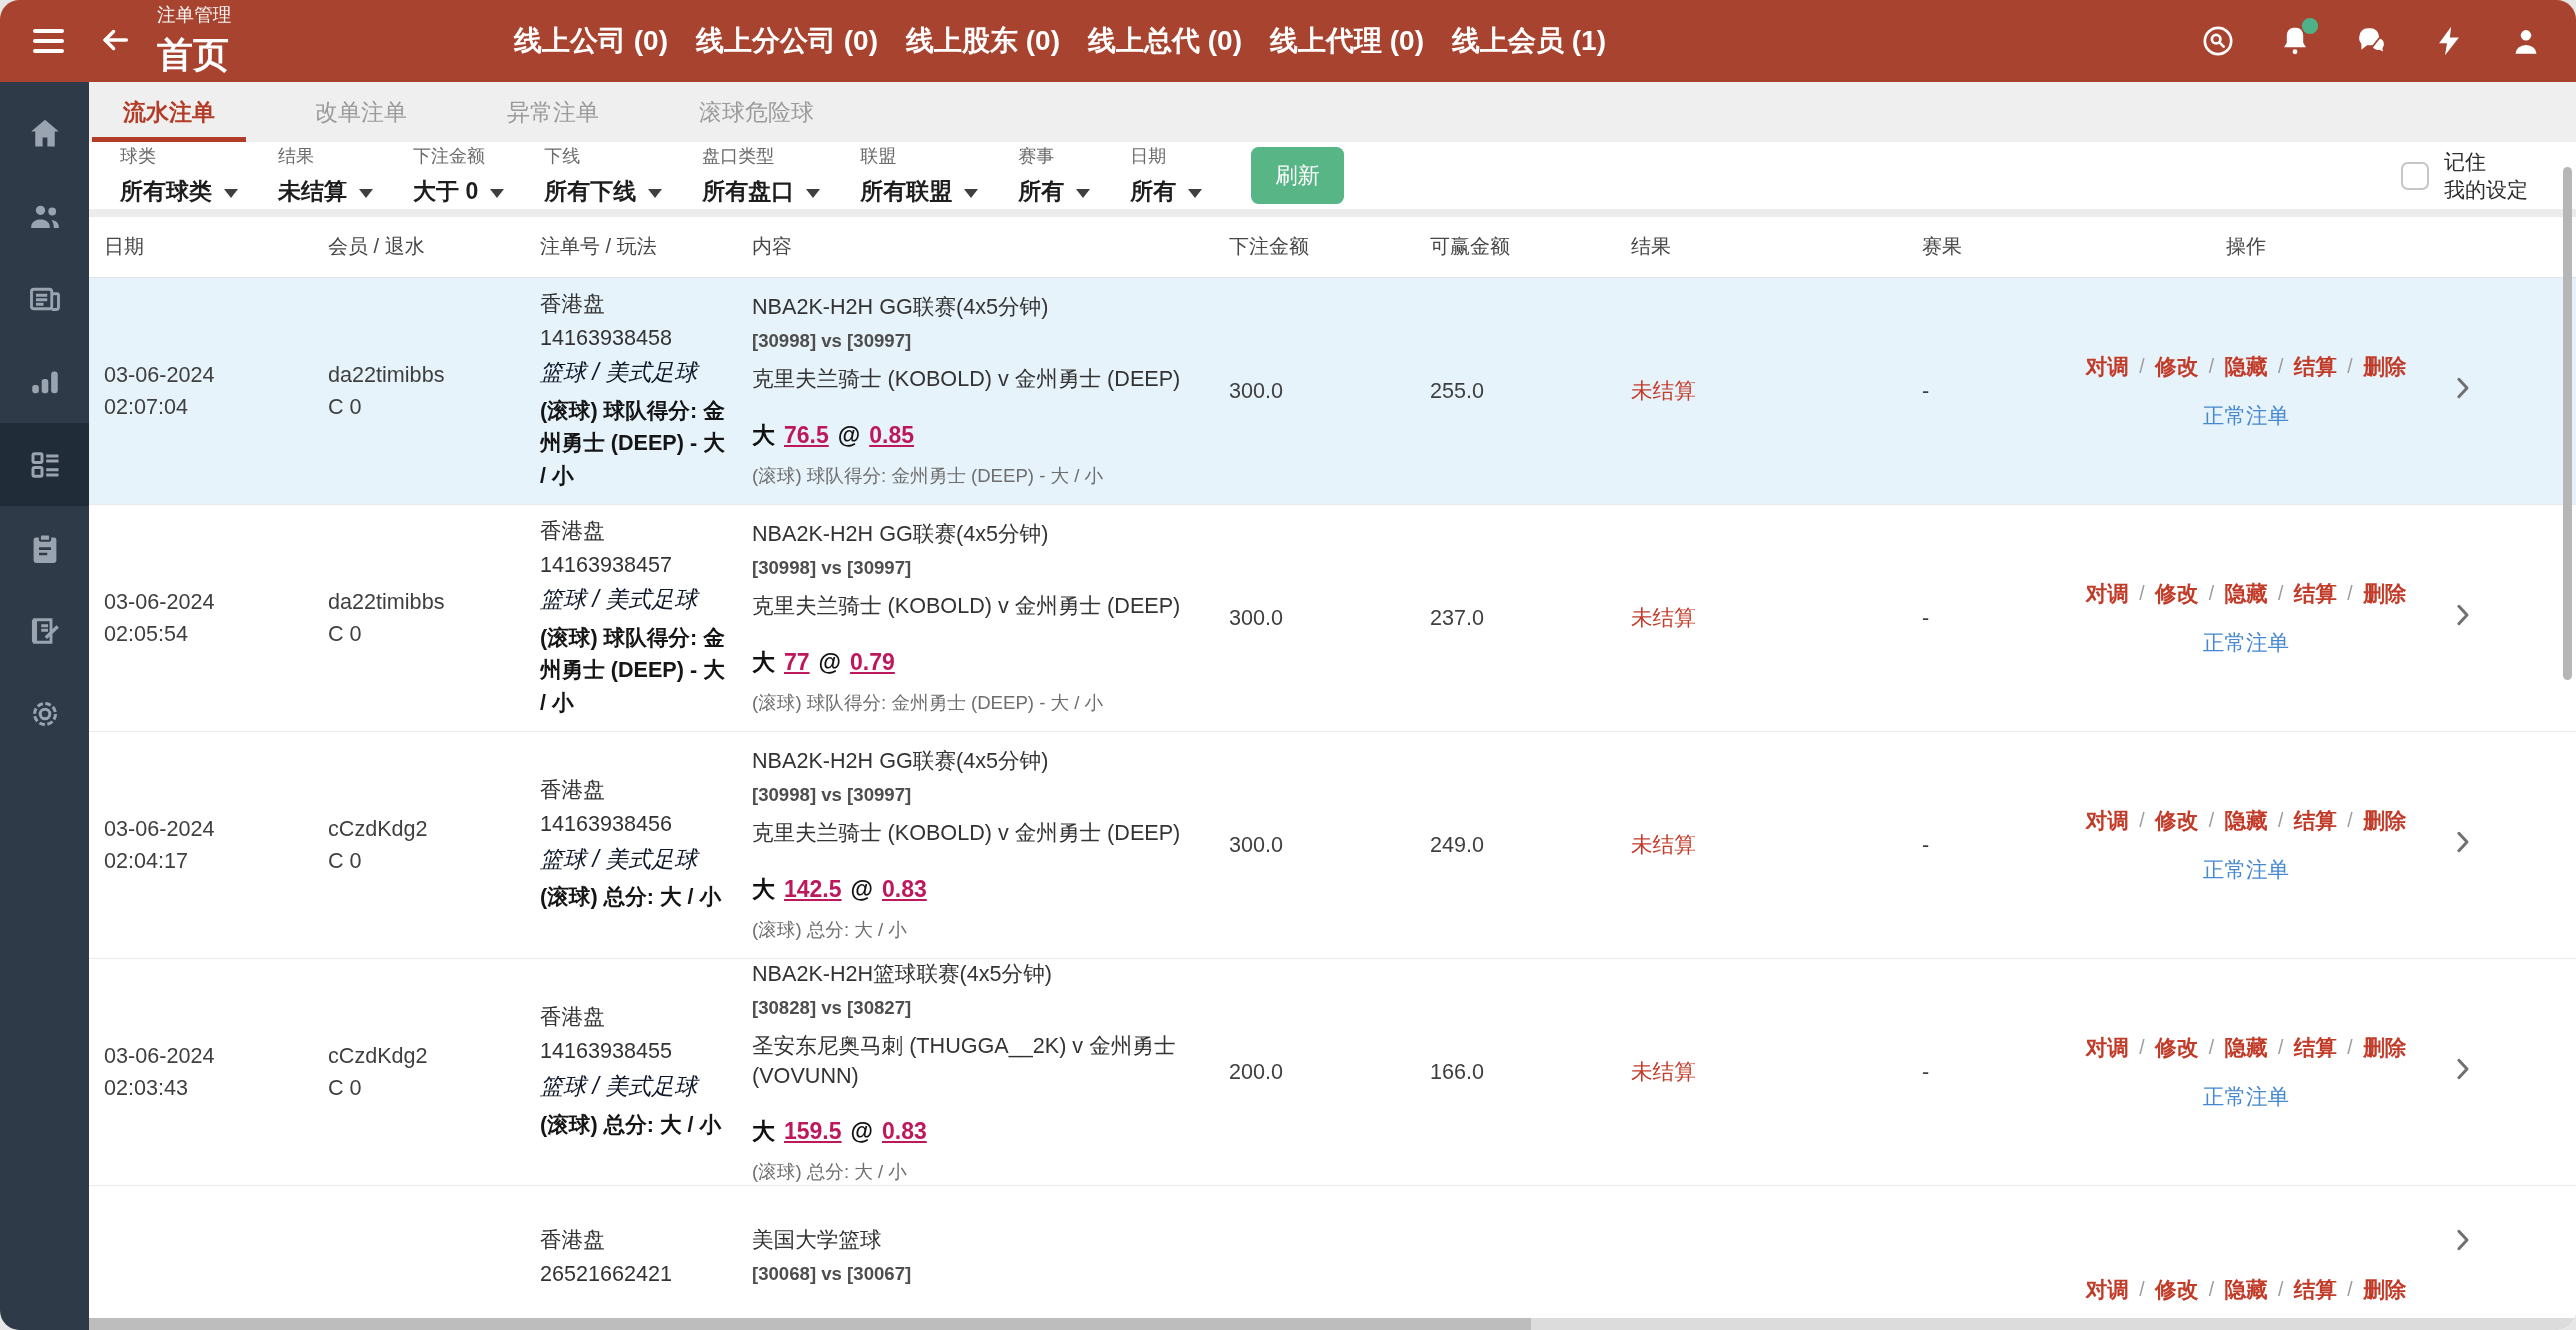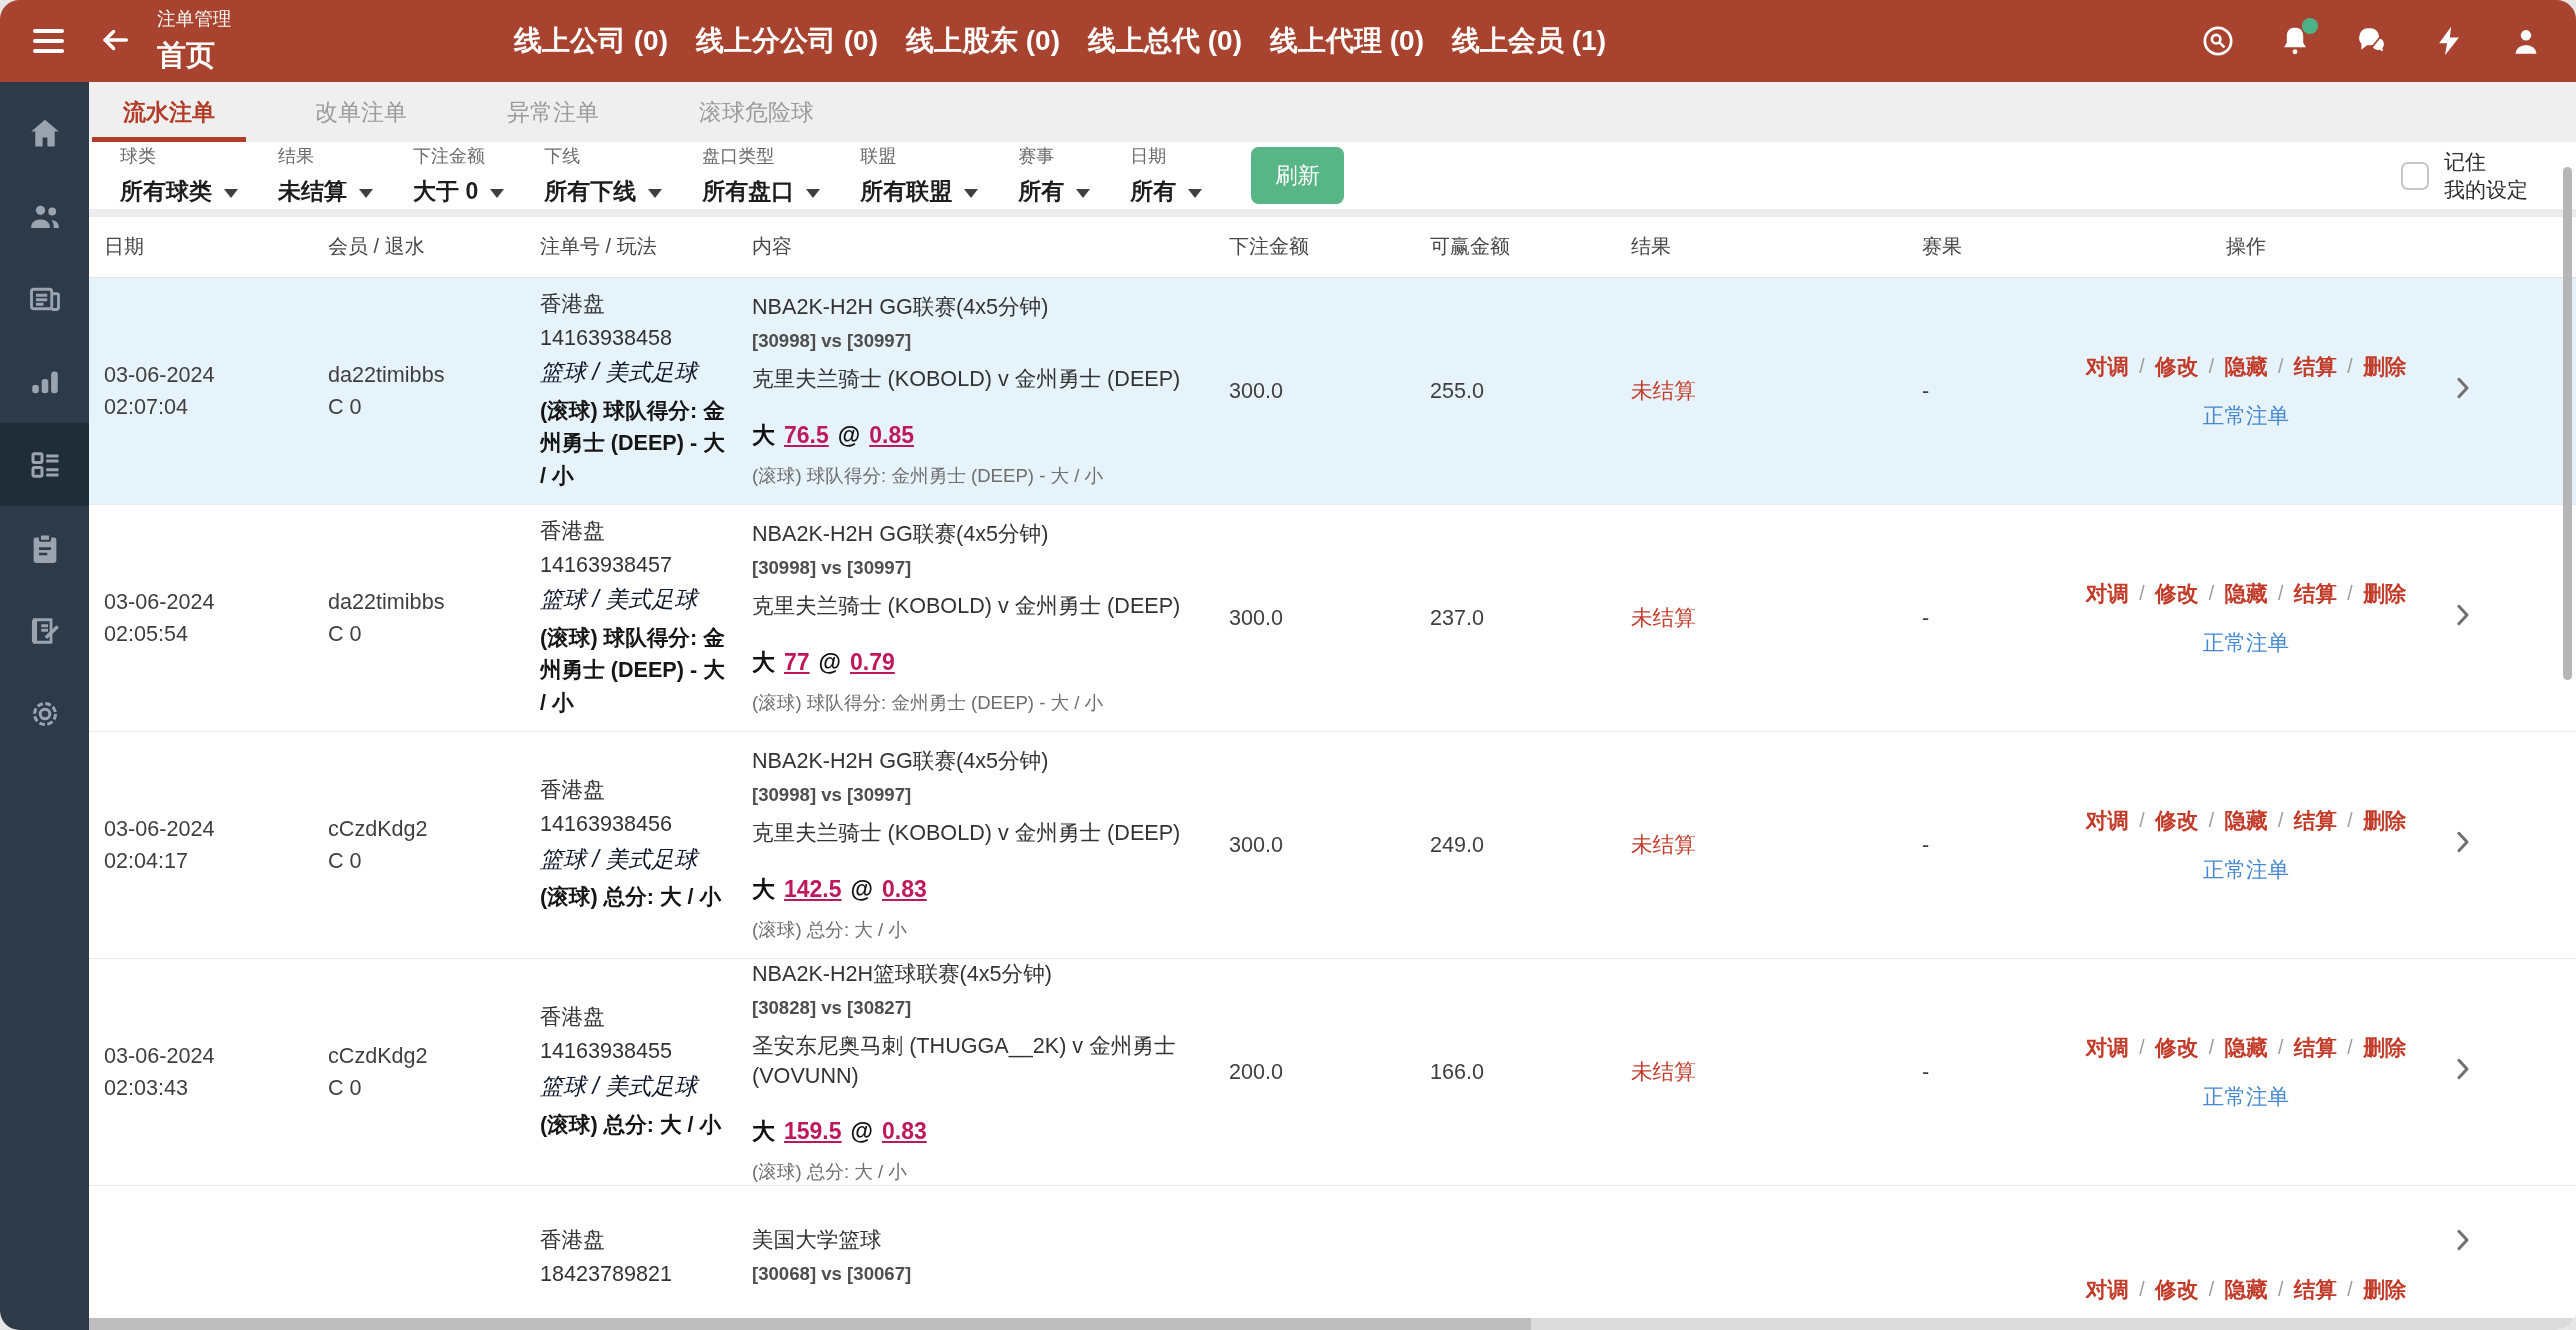--- a/index.html
+++ b/index.html
@@ -6,21 +6,21 @@
   *{box-sizing:border-box;}
   .app{width:2576px;height:1330px;border-radius:19.4px;overflow:hidden;position:relative;background:#fff;display:flex;flex-direction:column;}
 
   
   .topbar{height:82px;background:#a7432f;display:flex;align-items:center;padding:0 33px;color:#fff;flex:0 0 auto;position:relative;}
   .iconbtn{background:none;border:none;padding:0;cursor:pointer;color:#fff;display:flex;align-items:center;}
   .hamburger i{display:block;width:31px;height:3.7px;background:#fff;border-radius:2.2px;margin:6px 0;}
   .backbtn{margin-left:34px;}
   .titleblock{margin-left:25px;}
   .app-title{font-size:18.6px;color:rgba(255,255,255,.96);}
-  .page-title{font-size:29px;font-weight:700;margin-top:3.7px;}
+  .page-title{font-size:36px;font-weight:700;margin-top:3.7px;}
   .topnav{position:absolute;left:514px;top:0;height:82px;display:flex;align-items:center;gap:28px;font-size:28px;font-weight:700;white-space:nowrap;}
   .topnav span{cursor:pointer;}
   .topicons{margin-left:auto;display:flex;align-items:center;gap:43px;}
   .topicons svg{width:34px;height:34px;display:block;}
   .bellwrap{position:relative;}
   .belldot{position:absolute;top:-6px;right:-6px;width:15.7px;height:15.7px;border-radius:50%;background:#4db287;}
 
   
   .body-row{flex:1;display:flex;min-height:0;}
   .sidebar{width:89px;background:#2e3a48;display:flex;flex-direction:column;padding-top:9px;flex:0 0 auto;}
@@ -536,21 +536,21 @@
     <div class="c-date">
       <div class="cellline"></div>
       <div class="cellline"></div>
     </div>
     <div class="c-member">
       <div class="cellline"></div>
       <div class="cellline"></div>
     </div>
     <div class="c-bet">
       <span class="bet-market">香港盘</span>
-      <span class="bet-no">18423789821</span>
+      <span class="bet-no">26521662421</span>
       <span class="bet-sport"></span>
       <span class="bet-play"></span>
     </div>
     <div class="c-content">
       <div class="ct-league">美国大学篮球</div>
       <div class="ct-ids">[30068] vs [30067]</div>
       <div class="ct-teams"></div>
 
       <div class="ct-detail"></div>
     </div>

